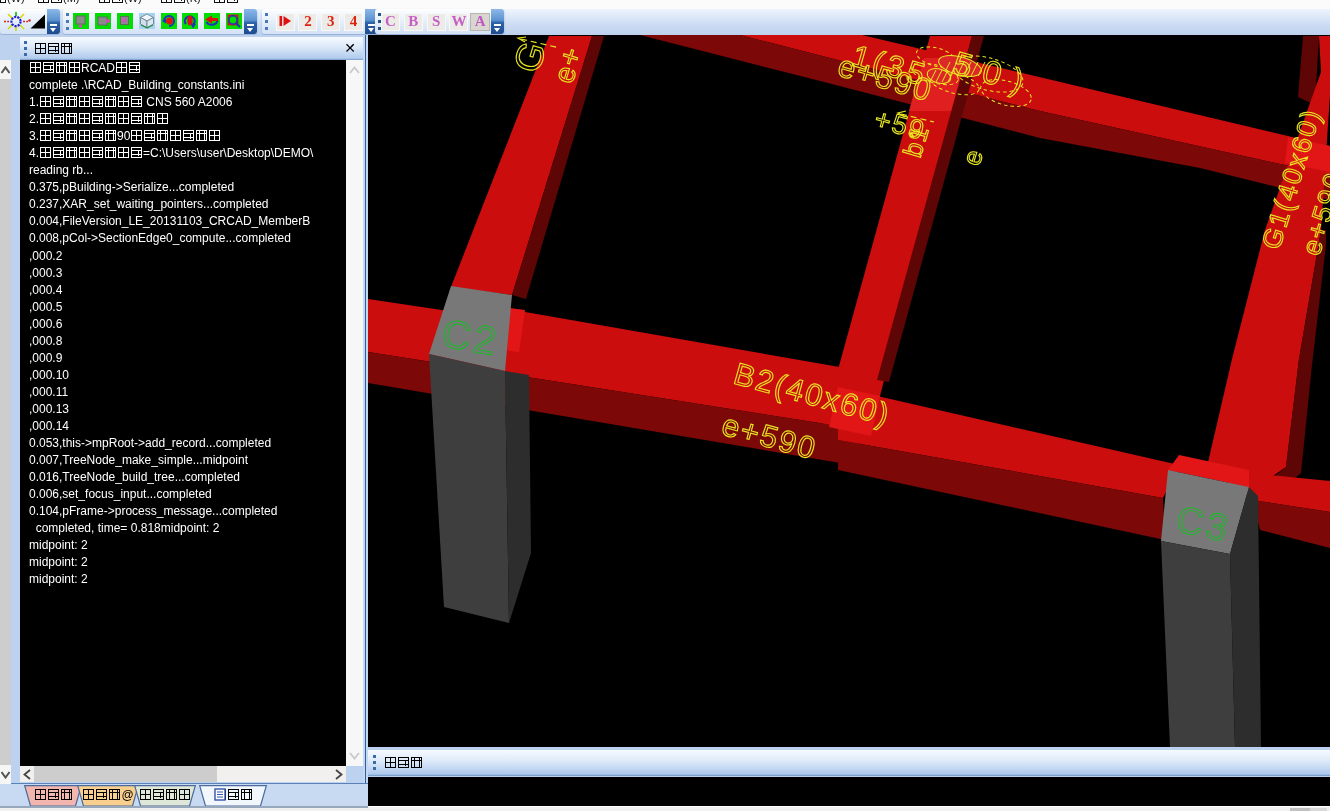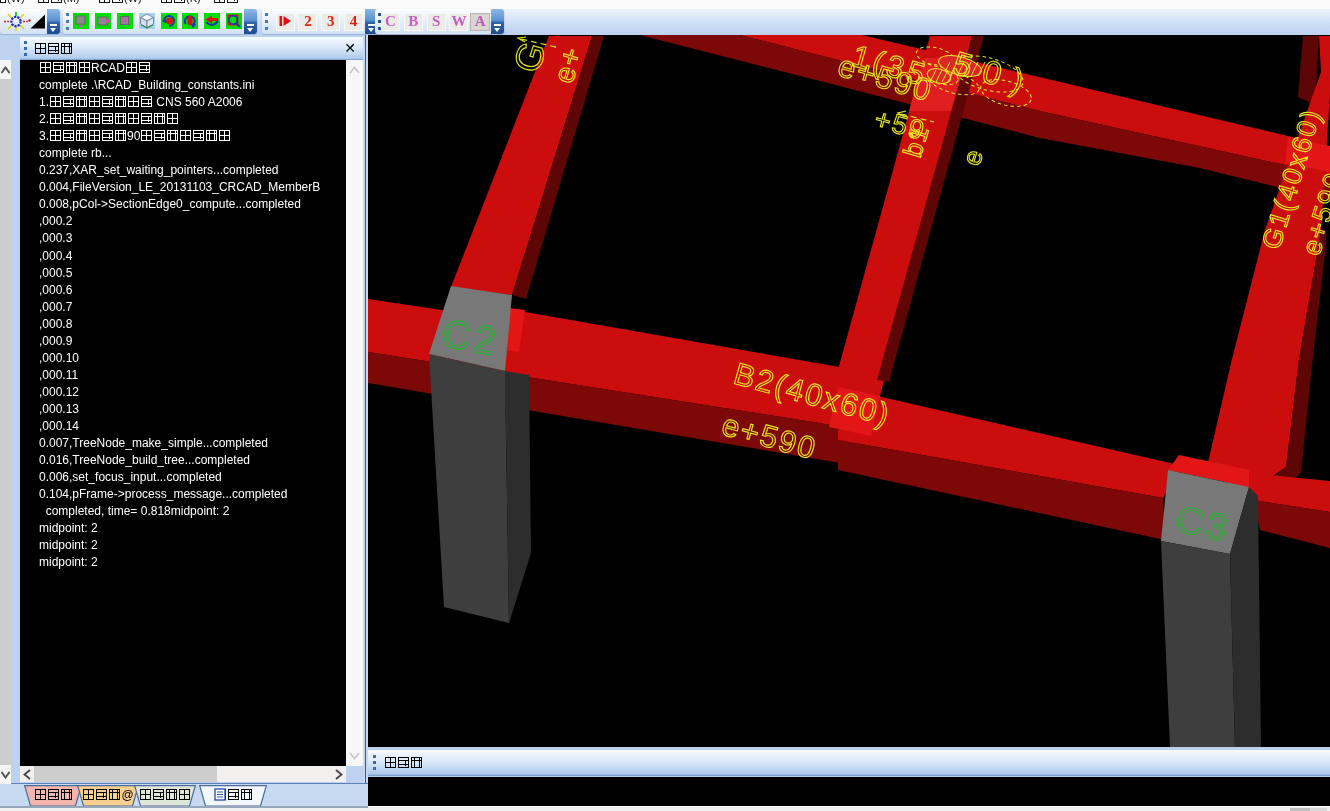--- a/index.html
+++ b/index.html
@@ -37,21 +37,21 @@
 
 #lpanel{left:0;top:35px;width:368px;height:776px;background:#bdd2ee}
 #ptitle{left:20px;top:2px;width:344px;height:23px;
  background:linear-gradient(#f6faff,#dce9f8 45%,#b3cdee 95%,#9cbce4);
  border-bottom:1px solid #86a7d2;font-size:12px;color:#000}
 #ptitle .grip2{position:absolute;left:4px;top:4px;height:15px;border-left:3px dotted #3a6aa8}
 #ptitle .t{position:absolute;left:14px;top:5px}
 #ptitle .x{position:absolute;right:8px;top:3px;font-size:14px;color:#000}
 #logbox{left:20px;top:25px;width:326px;height:706px;background:#000;overflow:hidden;
  color:#fff;font-size:12px}
-.ll{height:17.06px;line-height:17.3px;padding-left:19px;white-space:pre}
+.ll{height:17.06px;line-height:17.3px;padding-left:9px;white-space:pre}
 .sbtn{position:absolute;background:#f6f6f5;color:#444;text-align:center}
 
 
 #rsb{left:346px;top:25px;width:17px;height:706px;background:#f7f7f7}
 
 #hsb{left:20px;top:731px;width:326px;height:16px;background:#f1f0ee}
 #hsb .thumb{position:absolute;left:14px;top:0;width:183px;height:16px;background:#cdcdcd}
 
 #tabrow{left:0;top:748px;width:368px;height:24px;background:#c8daf2;border-top:1.5px solid #5a82b8}
 .tab{position:absolute;top:1px;height:21px;font-size:12px;color:#000;line-height:20px;text-align:center}
@@ -167,38 +167,39 @@
         <span class="grip2"></span>
         <span class="t"><i class="k ka"></i><i class="k kb"></i><i class="k kc"></i></span>
         <span class="x">✕</span>
       </div>
  <div id="logbox" class="abs">
         <div class="ll"><i class="k ka"></i><i class="k kb"></i><i class="k kc"></i><i class="k ka"></i>RCAD<i class="k ka"></i><i class="k kb"></i></div>
         <div class="ll">complete .\RCAD_Building_constants.ini</div>
         <div class="ll">1.<i class="k ka"></i><i class="k kb"></i><i class="k kc"></i><i class="k ka"></i><i class="k kb"></i><i class="k kc"></i><i class="k ka"></i><i class="k kb"></i> CNS 560 A2006</div>
         <div class="ll">2.<i class="k ka"></i><i class="k kb"></i><i class="k kc"></i><i class="k ka"></i><i class="k kb"></i><i class="k kc"></i><i class="k ka"></i><i class="k kb"></i><i class="k kc"></i><i class="k ka"></i></div>
         <div class="ll">3.<i class="k ka"></i><i class="k kb"></i><i class="k kc"></i><i class="k ka"></i><i class="k kb"></i><i class="k kc"></i>90<i class="k ka"></i><i class="k kb"></i><i class="k kc"></i><i class="k ka"></i><i class="k kb"></i><i class="k kc"></i><i class="k ka"></i></div>
-        <div class="ll">complete rb...</div>
+        <div class="ll">4.<i class="k ka"></i><i class="k kb"></i><i class="k kc"></i><i class="k ka"></i><i class="k kb"></i><i class="k kc"></i><i class="k ka"></i><i class="k kb"></i>=C:\Users\user\Desktop\DEMO\</div>
+        <div class="ll">reading rb...</div>
+        <div class="ll">0.375,pBuilding-&gt;Serialize...completed</div>
         <div class="ll">0.237,XAR_set_waiting_pointers...completed</div>
         <div class="ll">0.004,FileVersion_LE_20131103_CRCAD_MemberB</div>
         <div class="ll">0.008,pCol-&gt;SectionEdge0_compute...completed</div>
         <div class="ll">,000.2</div>
         <div class="ll">,000.3</div>
         <div class="ll">,000.4</div>
         <div class="ll">,000.5</div>
         <div class="ll">,000.6</div>
-        <div class="ll">,000.7</div>
         <div class="ll">,000.8</div>
         <div class="ll">,000.9</div>
         <div class="ll">,000.10</div>
         <div class="ll">,000.11</div>
-        <div class="ll">,000.12</div>
         <div class="ll">,000.13</div>
         <div class="ll">,000.14</div>
-        <div class="ll">0.007,TreeNode_make_simple...completed</div>
+        <div class="ll">0.053,this-&gt;mpRoot-&gt;add_record...completed</div>
+        <div class="ll">0.007,TreeNode_make_simple...midpoint</div>
         <div class="ll">0.016,TreeNode_build_tree...completed</div>
         <div class="ll">0.006,set_focus_input...completed</div>
         <div class="ll">0.104,pFrame-&gt;process_message...completed</div>
         <div class="ll">&nbsp;&nbsp;completed, time= 0.818midpoint: 2</div>
         <div class="ll">midpoint: 2</div>
         <div class="ll">midpoint: 2</div>
         <div class="ll">midpoint: 2</div>
       </div>
  <div id="rsb" class="abs">
    <svg class="abs" style="left:3px;top:6px" width="11" height="8">

